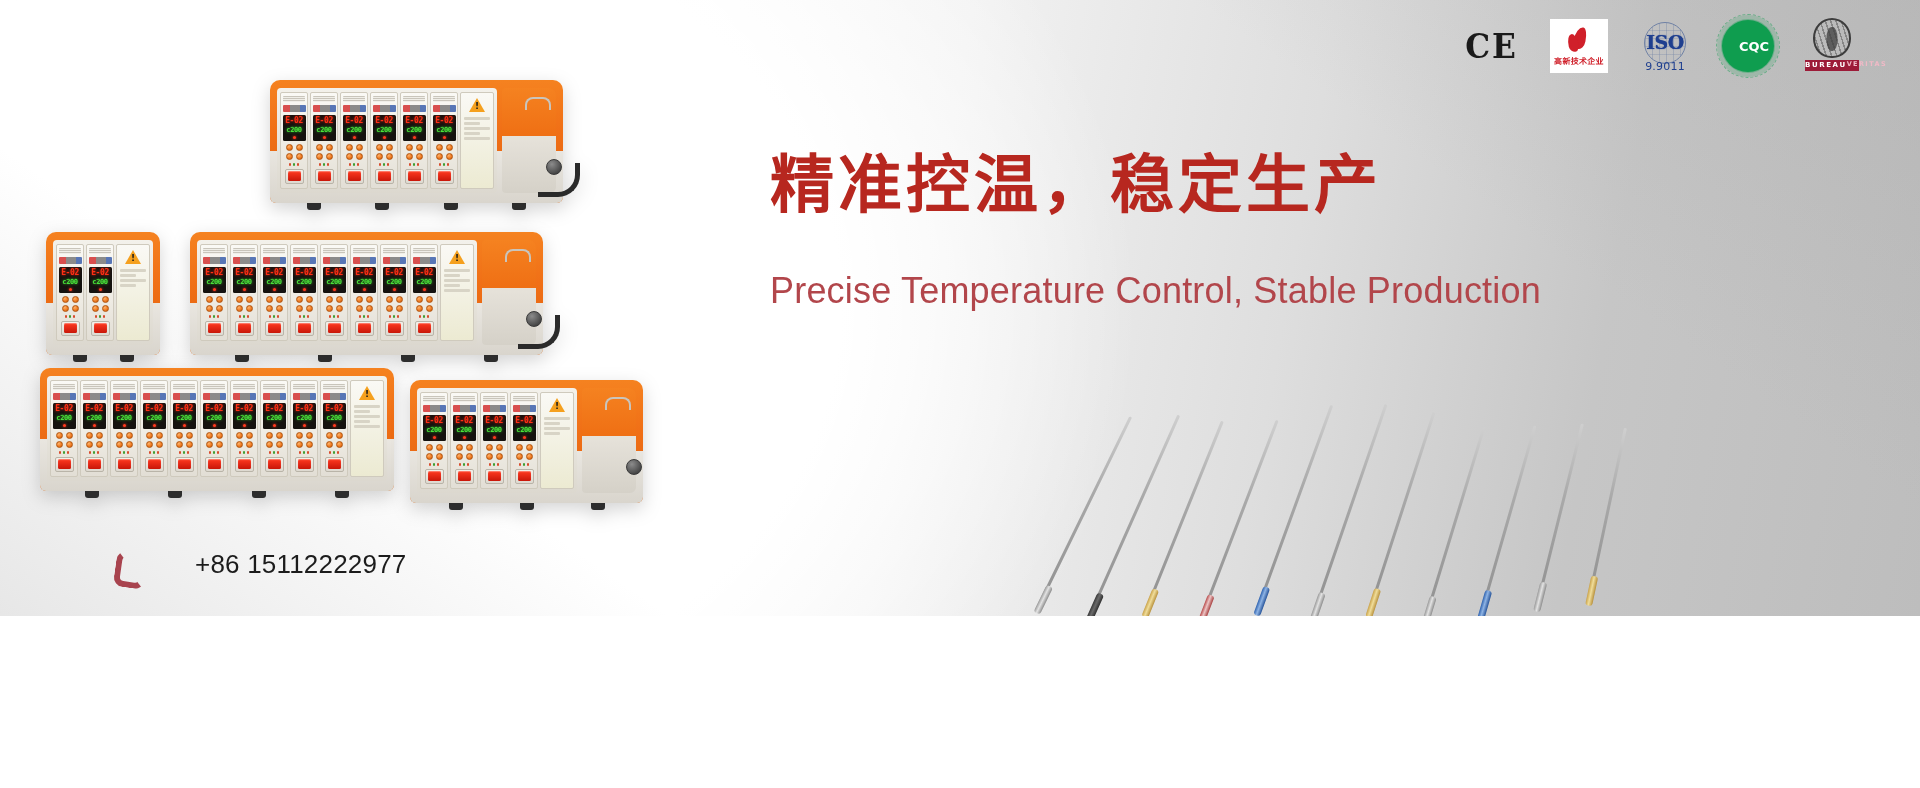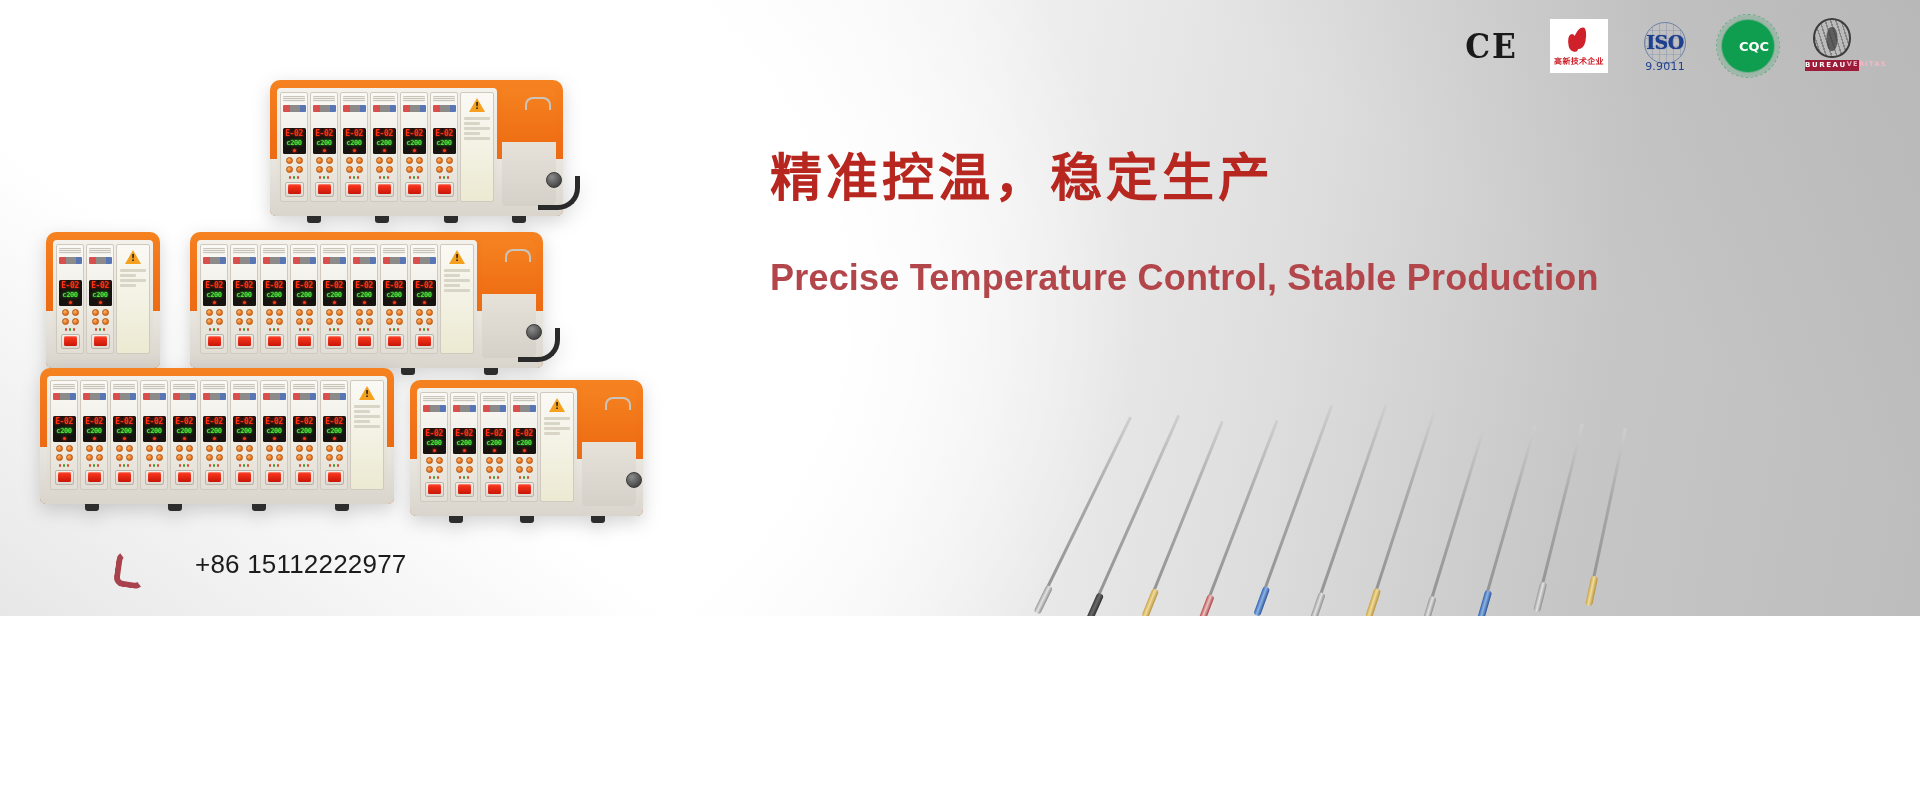--- a/index.html
+++ b/index.html
@@ -134,27 +134,27 @@
   }
   .bv-b2 {
     font-size:6.5px; font-weight:700; color:#f0b9c6; letter-spacing:1.4px;
     font-family:"DejaVu Sans",sans-serif; line-height:1.15;
   }
 
   
   .copy-block { position:absolute; left:770px; top:150px; z-index:5; }
   .headline-cn {
     font-family:"DejaVu Sans","Liberation Sans",sans-serif;
-    font-size:52px; font-weight:700; color:#b7271f;
+    font-size:64px; font-weight:700; color:#b7271f;
     letter-spacing:4px; line-height:1.1; white-space:nowrap;
   }
   .headline-en {
     margin-top:50px;
     font-family:"Liberation Sans","DejaVu Sans",sans-serif;
-    font-size:36px; font-weight:700; color:#b2464b;
+    font-size:36px; font-weight:400; color:#b2464b;
     letter-spacing:.2px; white-space:nowrap;
   }
 
   
   .controllers { position:absolute; left:40px; top:80px; width:620px; height:470px; z-index:4; }
 
   .unit { position:absolute; display:flex; filter:drop-shadow(0 6px 9px rgba(0,0,0,.17)); }
 
   
   .shell {
@@ -191,21 +191,21 @@
     border-radius:1px;
   }
   .mod-brand {
     width:23px; height:7px;
     background:linear-gradient(90deg,#cf2020 0 30%, #6d6d6d 30% 72%, #2b52a5 72% 100%);
     opacity:.78; border-radius:1px;
   }
   .mod-screen {
     width:23px; height:26px; background:#15120f; border-radius:1.5px;
     display:flex; flex-direction:column; align-items:center; justify-content:flex-start;
-    padding-top:2px; gap:2px; overflow:hidden;margin-top:13px;
+    padding-top:2px; gap:2px; overflow:hidden;
   }
   .led-red {
     font-family:"DejaVu Sans Mono","Liberation Mono",monospace;
     font-size:8px; font-weight:700; color:#ff2f14; line-height:1;
     text-shadow:0 0 3px rgba(255,47,20,.85);
     letter-spacing:-.4px;
   }
   .led-green {
     font-family:"DejaVu Sans Mono","Liberation Mono",monospace;
     font-size:7px; font-weight:700; color:#49e23a; line-height:1;

